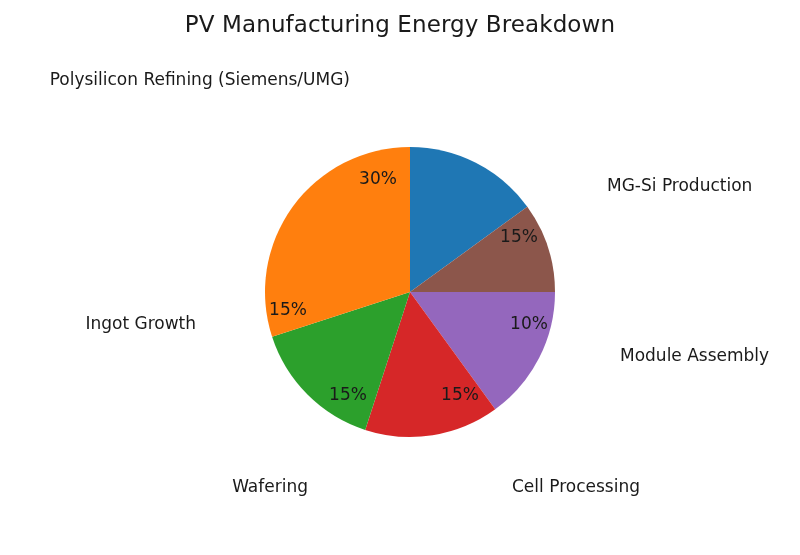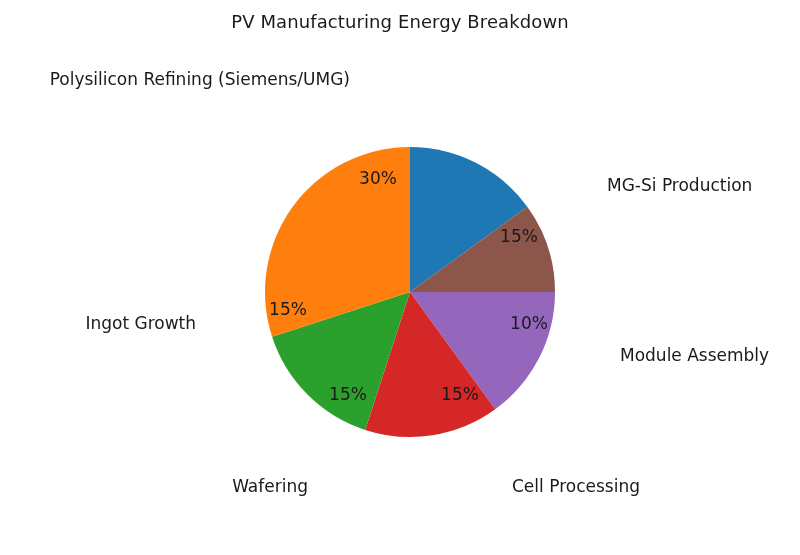--- a/index.html
+++ b/index.html
@@ -18,21 +18,21 @@
     width: 800px;
     height: 555px;
     background: #ffffff;
   }
   #chart-title {
     position: absolute;
     left: 0;
     top: 0;
     width: 800px;
     text-align: center;
-    font-size: 18px;
+    font-size: 23px;
     color: #1a1a1a;
     letter-spacing: 0.1px;
     padding-top: 11px;
     box-sizing: border-box;
   }
   #pie-svg {
     position: absolute;
     left: 0;
     top: 0;
   }

